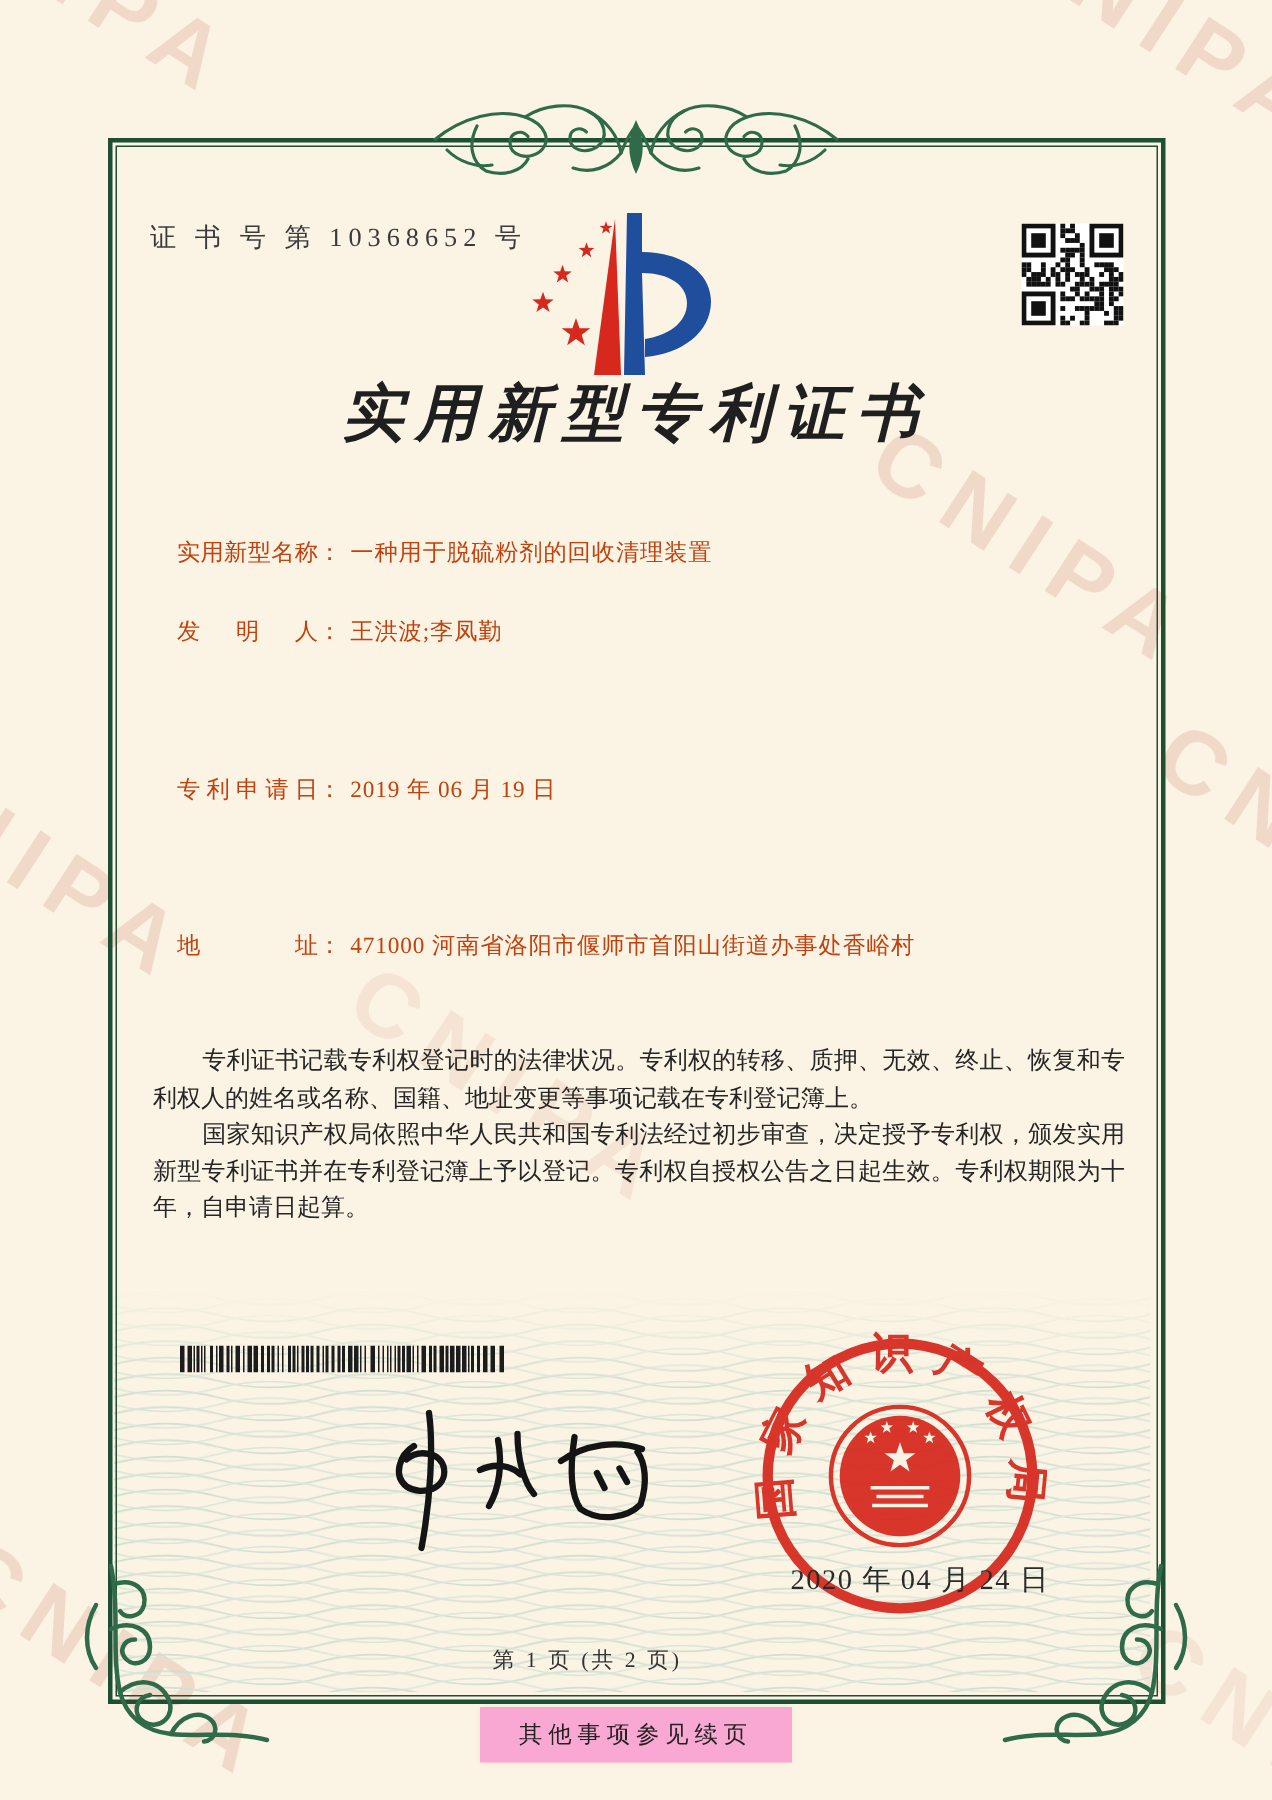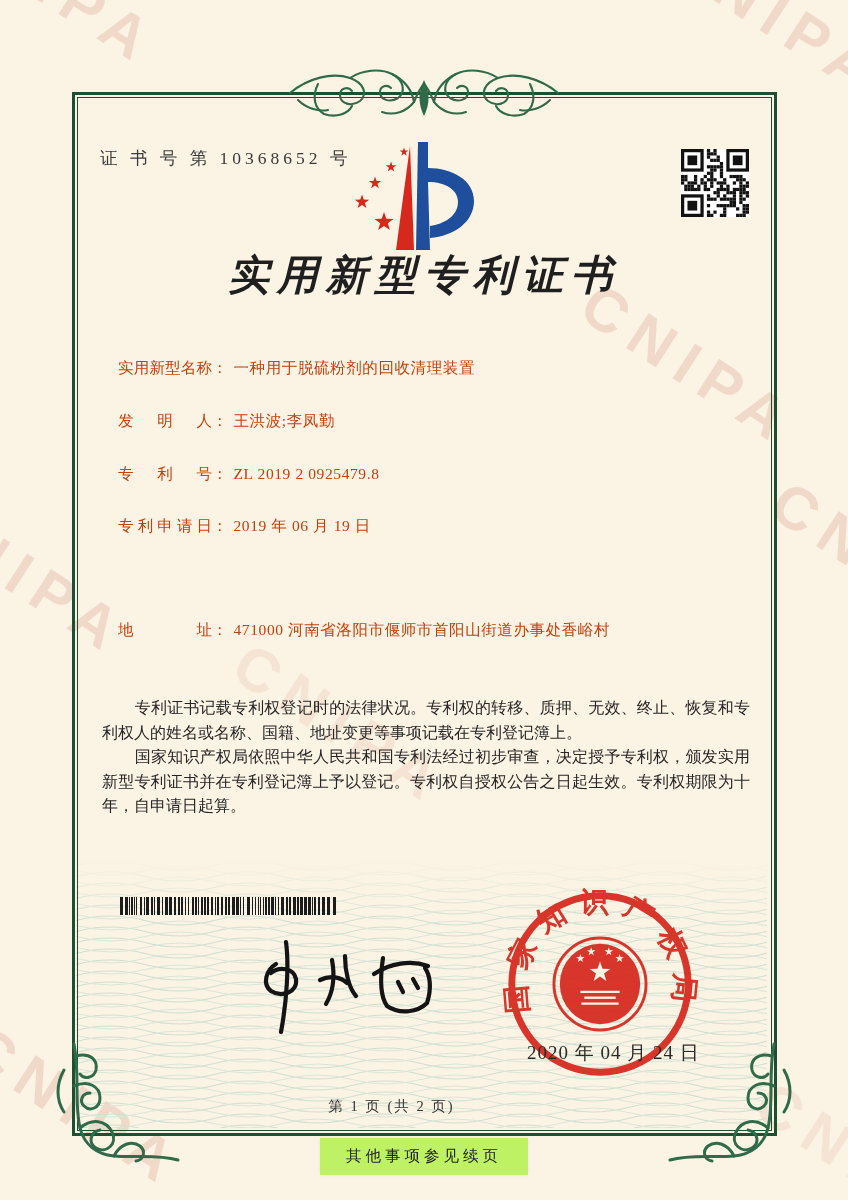--- a/index.html
+++ b/index.html
@@ -65,21 +65,21 @@
   .seal-date{
     position:absolute; left:527px; top:1040px; width:160px;
     font-size:19px; letter-spacing:1px; color:#2a2a2a; white-space:nowrap;
   }
   .page-num{
     position:absolute; left:0; top:1097px; width:783px; text-align:center;
     font-size:14.5px; letter-spacing:2px; color:#333;
   }
   .footer-note{
     position:absolute; left:50%; transform:translateX(-50%); top:1138px;
-    background:#bef264; padding:8px 26px; font-size:15.5px; letter-spacing:4px;
+    background:#f9a8d4; padding:8px 26px; font-size:15.5px; letter-spacing:4px;
     color:#222; box-shadow:0 0 4px rgba(0,0,0,0.06);
   }
 </style>
 </head>
 <body>
 
 <div class="page">
 
   <div class="wm" style="left:-70px; top:-50px;">CNIPA</div>
   <div class="wm" style="left:655px; top:-18px;">CNIPA</div>
@@ -305,23 +305,20 @@
     </svg>
 
   <div class="title">实用新型专利证书</div>
 
   <div class="field-row" style="top:358px;">
     <span class="flabel">实用新型名称</span><span class="fcolon">：</span><span class="fvalue">一种用于脱硫粉剂的回收清理装置</span>
   </div>
   <div class="field-row" style="top:411px;">
     <span class="flabel">发明人</span><span class="fcolon">：</span><span class="fvalue">王洪波;李凤勤</span>
   </div>
-  <div class="field-row" style="top:464px;">
-    <span class="flabel">专利号</span><span class="fcolon">：</span><span class="fvalue">ZL 2019 2 0925479.8</span>
-  </div>
   <div class="field-row" style="top:516px;">
     <span class="flabel">专利申请日</span><span class="fcolon">：</span><span class="fvalue">2019 年 06 月 19 日</span>
   </div>
   <div class="field-row" style="top:620px;">
     <span class="flabel">地址</span><span class="fcolon">：</span><span class="fvalue">471000 河南省洛阳市偃师市首阳山街道办事处香峪村</span>
   </div>
 
 
   <div class="paragraphs">
     <p>专利证书记载专利权登记时的法律状况。专利权的转移、质押、无效、终止、恢复和专利权人的姓名或名称、国籍、地址变更等事项记载在专利登记簿上。</p>

